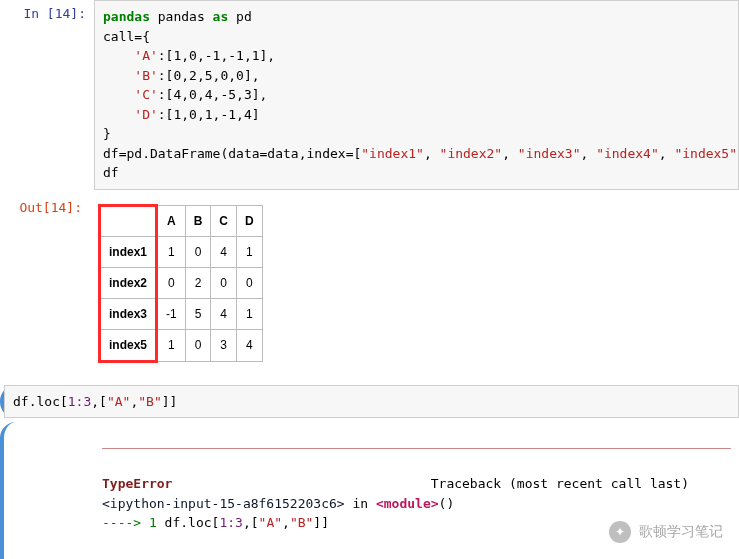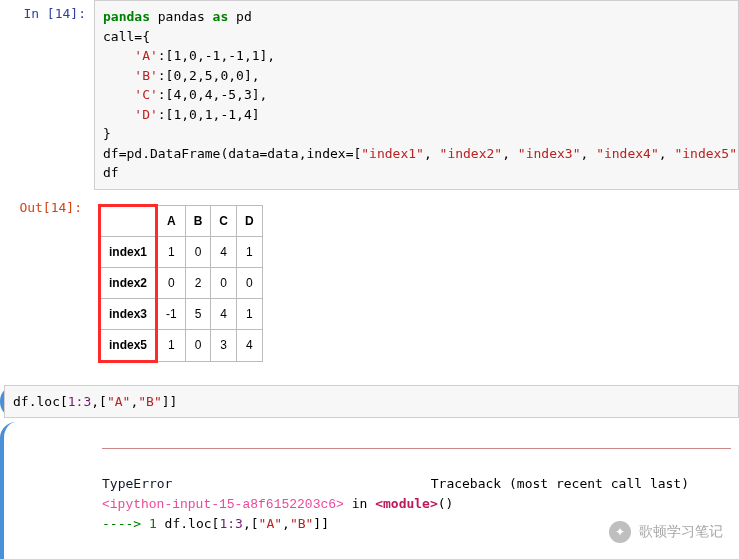--- a/index.html
+++ b/index.html
@@ -31,24 +31,24 @@
   font-family: "Consolas", monospace;
   font-size: 13px;
   line-height: 1.5;
   white-space: pre;
   overflow-x: hidden;
 }
 .code-area.plain { background: transparent; border: none; }
 .kw { color: #008000; font-weight: bold; }
 .str { color: #BA2121; }
 .num { color: #701a75; }
-.err-name { color: #0f172a; font-weight: normal; }
+.err-name { color: #7f1d1d; font-weight: bold; }
 .err-blue { color: #be185d; font-weight: bold; }
 .err-green { color: #008000; }
-.err-cyan { color: #ec4899; font-family: Liberation Mono, monospace; }
+.err-cyan { color: #0f172a; }
 
 .output-table {
   border-collapse: collapse;
   font-family: Arial, sans-serif;
   font-size: 12px;
   margin: 4px 0 12px 0;
 }
 .output-table th, .output-table td {
   border: 1px solid #bbb;
   padding: 6px 8px;

